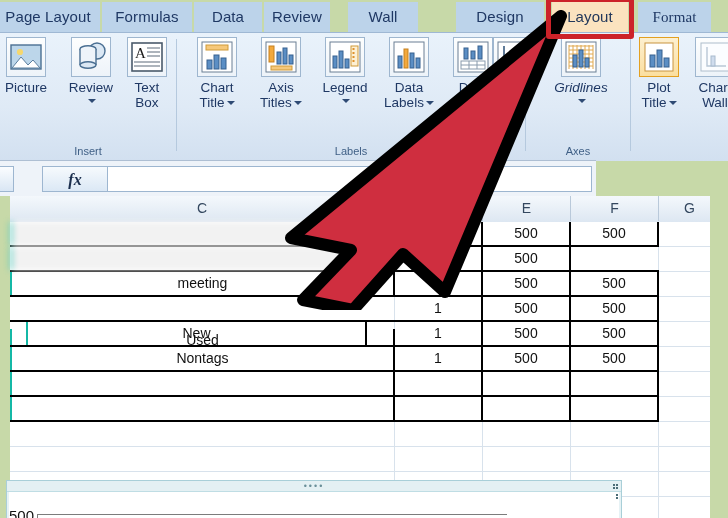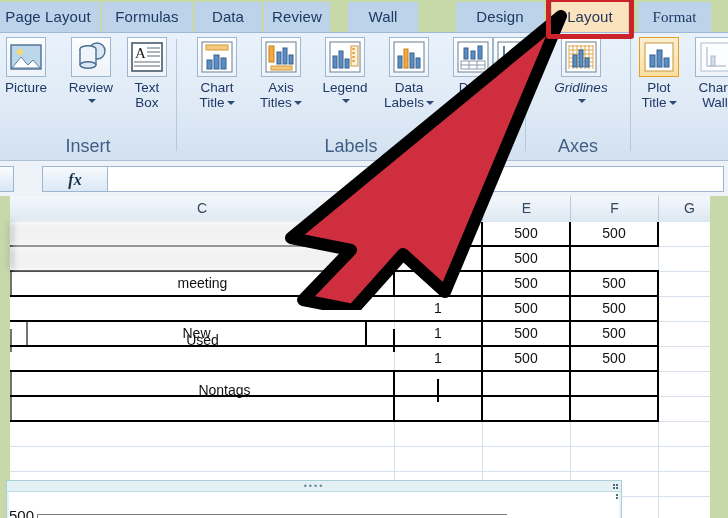--- a/index.html
+++ b/index.html
@@ -86,21 +86,21 @@
     position: absolute;
     top: 6px;
     width: 1px; height: 112px;
     background: #b5c9de;
   }
   .group-label {
     position: absolute;
     bottom: 2px;
     width: 100%;
     text-align: center;
-    font-size: 18px;
+    font-size: 11px;
     color: #4a6album;
     color: #3f5f85;
   }
   .btn {
     position: absolute;
     top: 4px;
     text-align: center;
   }
   .btn .ic {
     display: block;
@@ -137,21 +137,21 @@
   }
   .ic.sel-ic {
     border: 1px solid #e3a021;
     background: linear-gradient(to bottom,#fdf0d0 0%, #fbdfa0 100%);
   }
 
   
   .fxbar {
     position: absolute;
     left: 0; top: 160px;
-    width: 728px; height: 36px;
+    width: 596px; height: 36px;
     background: #eef3f9;
     border-top: 1px solid #aebfd3;
   }
   .namebox {
     position: absolute;
     left: 0; top: 5px;
     width: 14px; height: 26px;
     background: linear-gradient(to bottom,#fbfdff,#d9e6f4);
     border: 1px solid #9db6d0;
     border-left: none;
@@ -241,21 +241,21 @@
     top: 0; height: 23px;
     line-height: 23px;
     text-align: center;
     font-size: 14px;
     color: #111;
     border-right: 2px solid #000000;
     box-sizing: border-box;
     white-space: nowrap;
     overflow: hidden;
   }
-  .tcell.first { border-left: 2px solid #737373; }
+  .tcell.first { border-left: 2px solid #14b8a6; }
   .blurred {
     filter: blur(3.2px);
     color: #555;
     background: #f2f2f2;
   }
 
   
   .chartobj {
     position: absolute;
     left: -4px; top: 258px;
@@ -631,21 +631,21 @@
         </div>
 
         <div class="trow" style="top:100px; width:649px;">
           <div class="tcell first" style="left:16px; width:341px;">New</div>
           <div class="tcell" style="left:385px; width:88px;">1</div>
           <div class="tcell" style="left:473px; width:88px;">500</div>
           <div class="tcell" style="left:561px; width:88px;">500</div>
         </div>
 
         <div class="trow" style="top:125px; width:649px;">
-          <div class="tcell first" style="left:0; width:429px;margin-top:32px;">Nontags</div>
+          <div class="tcell first" style="left:0; width:385px;">Nontags</div>
           <div class="tcell" style="left:385px; width:88px;">1</div>
           <div class="tcell" style="left:473px; width:88px;">500</div>
           <div class="tcell" style="left:561px; width:88px;">500</div>
         </div>
 
         <div class="trow" style="top:150px; width:649px;">
           <div class="tcell first" style="left:0; width:385px;"></div>
           <div class="tcell" style="left:385px; width:88px;"></div>
           <div class="tcell" style="left:473px; width:88px;"></div>
           <div class="tcell" style="left:561px; width:88px;"></div>

